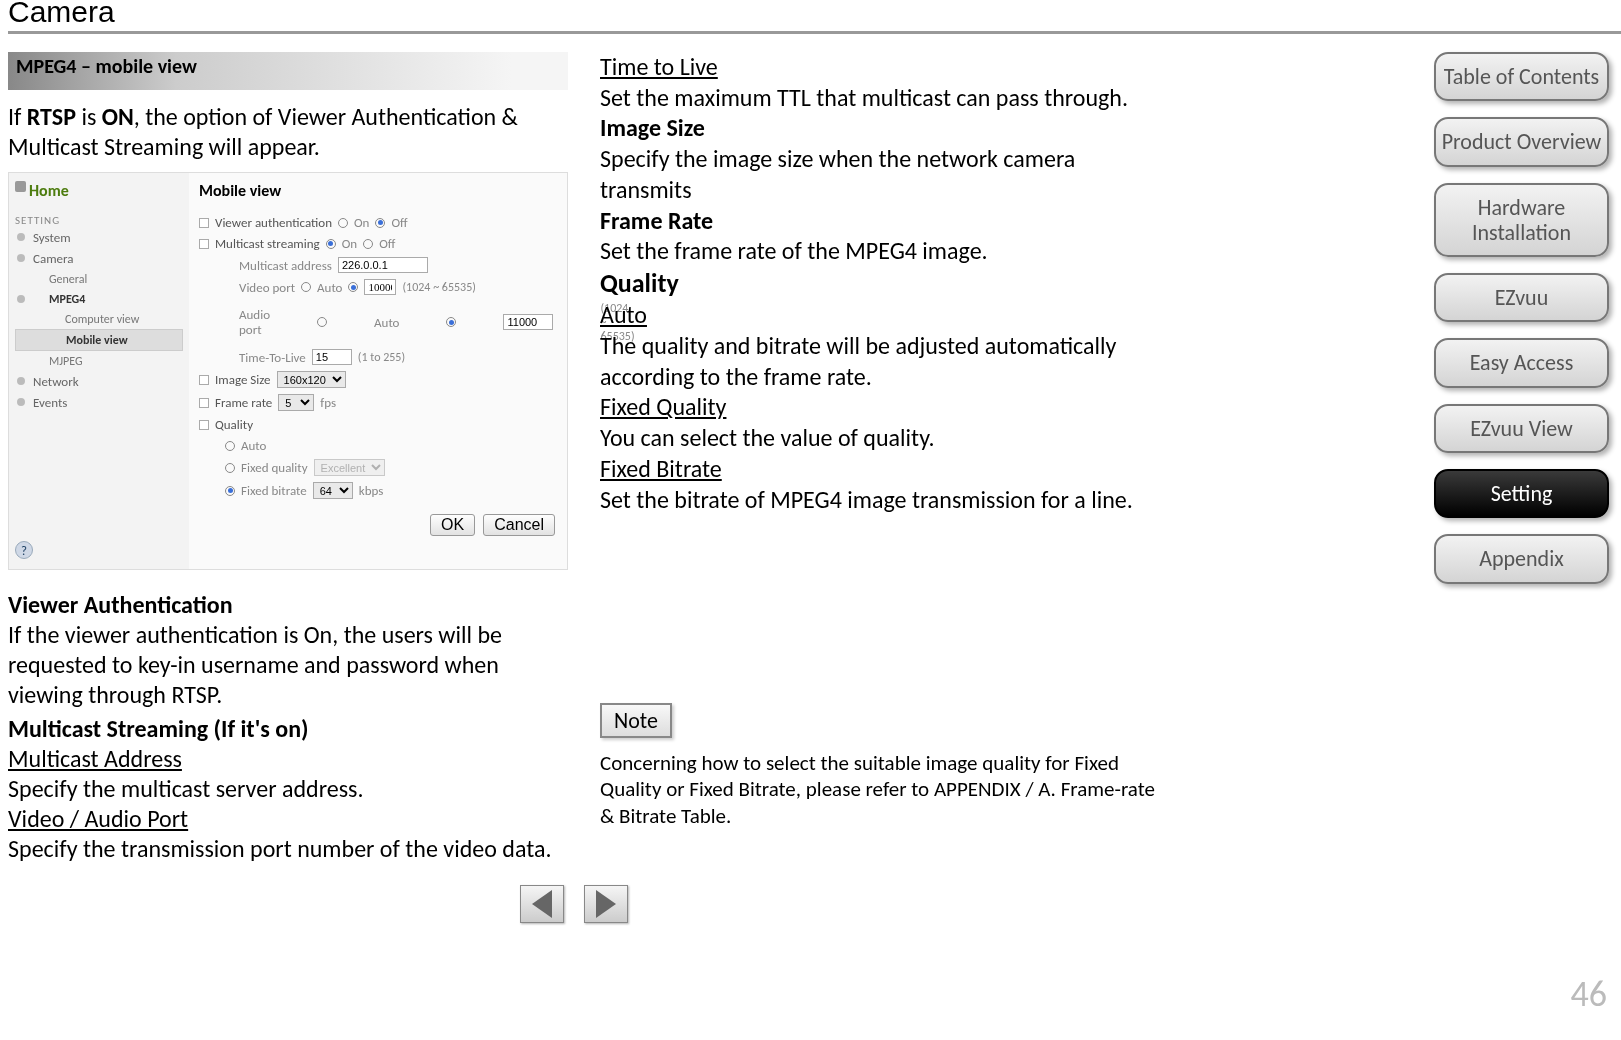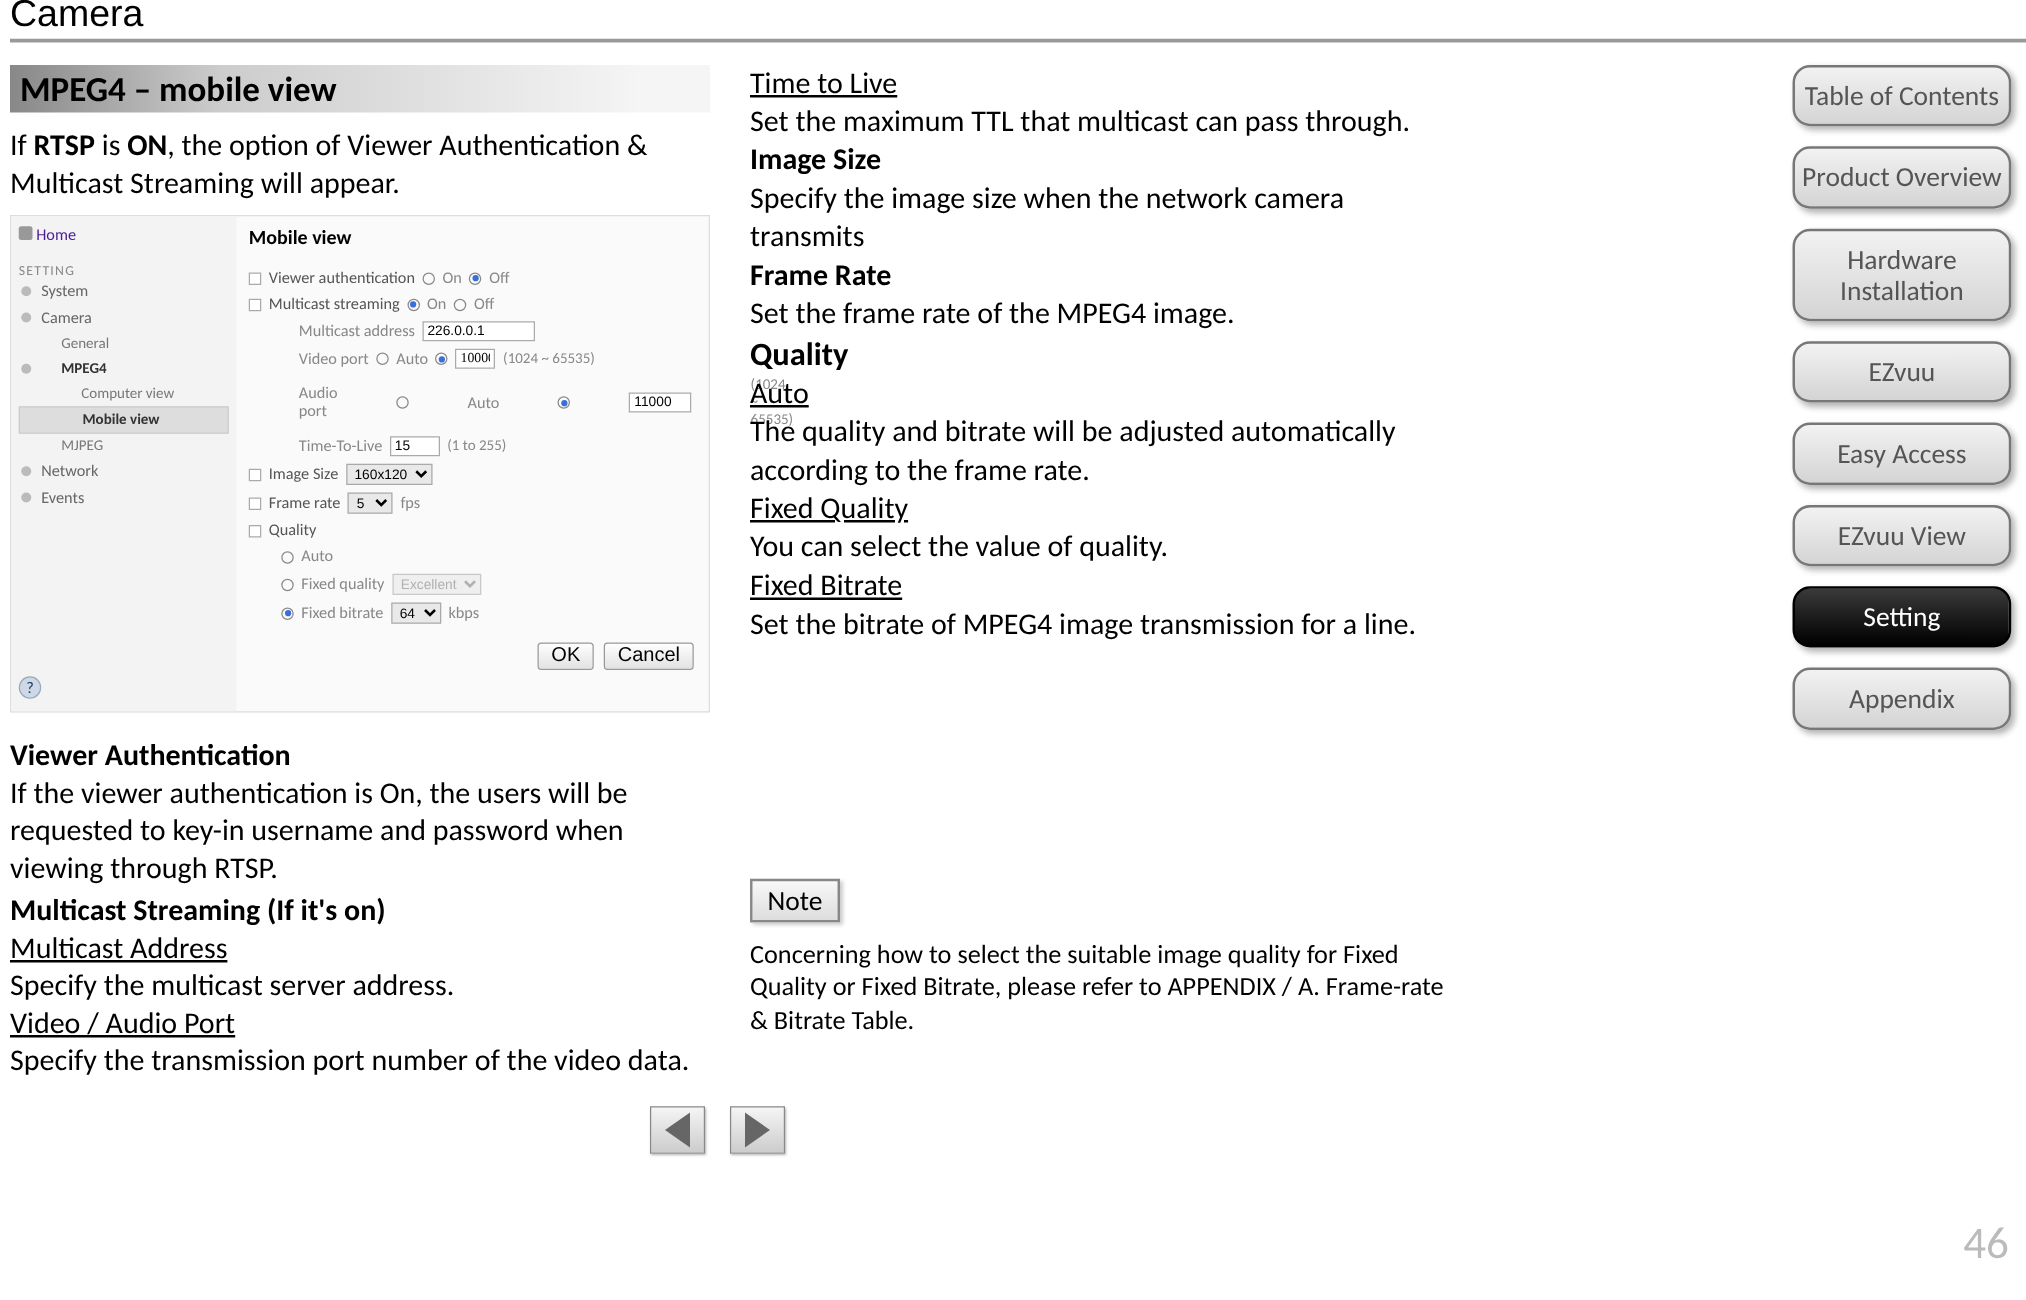--- a/index.html
+++ b/index.html
@@ -1,28 +1,28 @@
 <!DOCTYPE html>
 <html><head>
   <meta charset="utf-8">
   <style>
     * { box-sizing: border-box; margin: 0; padding: 0; }
     body { font-family: Calibri, Arial, sans-serif; width:1621px; height:1040px; background:#fff; position:relative; font-size:24px; color:#000; }
     .page-header { position:absolute; top:0; left:8px; right:0; height:34px; border-bottom:3px solid #999; }
     .page-header span { font-size:30px; font-family:"Segoe UI", Arial, sans-serif; position:relative; top:-5px; background:#fff; padding-right:10px; }
 
-    .section-title { position:absolute; left:8px; top:52px; width:560px; height:38px; font-size:28px; font-weight:bold; padding:2px 8px;
+    .section-title { position:absolute; left:8px; top:52px; width:560px; height:38px; font-size:20px; font-weight:bold; padding:2px 8px;
       background:linear-gradient(to right,#888 0%, #ccc 30%, #f5f5f5 90%); color:#000; }
 
     .intro { position:absolute; left:8px; top:102px; width:550px; font-size:24px; line-height:1.25; }
 
     
     .shot { position:absolute; left:8px; top:172px; width:560px; height:398px; background:#fafafa; border:1px solid #ddd; font-size:13px; color:#555; }
     .shot-nav { position:absolute; left:0; top:0; width:180px; height:100%; background:#f3f3f3; padding:6px 6px; }
-    .shot-nav .home { font-size:13px; color:#4c1d95; padding:2px 2px 2px 14px; position:relative; }
+    .shot-nav .home { font-size:16px; color:#4d7c0f; padding:2px 2px 2px 14px; position:relative;font-weight:bold; }
     .shot-nav .home::before { content:""; position:absolute; left:0; top:2px; width:11px; height:11px; background:#999; border-radius:2px; }
     .shot-nav .setlbl { font-size:11px; color:#888; margin-top:12px; letter-spacing:1px; }
     .shot-nav .item { padding:3px 2px 3px 18px; color:#666; position:relative; cursor:default; }
     .shot-nav .item::before { content:""; position:absolute; left:2px; top:6px; width:8px; height:8px; border-radius:50%; background:#bbb; }
     .shot-nav .item.noarrow::before { display:none; }
     .shot-nav .sub { padding-left:34px; font-size:12px; color:#777; }
     .shot-nav .sub2 { padding-left:50px; font-size:12px; color:#777; }
     .shot-nav .sub2.sel { background:#ddd; font-weight:bold; color:#333; border:1px solid #ccc; }
     .shot-nav .sub.bold { font-weight:bold; color:#333; }
     .shot-nav .help { position:absolute; bottom:10px; left:6px; width:18px; height:18px; border-radius:50%; background:#cfd8e6; display:flex; align-items:center; justify-content:center; font-size:13px; color:#246; border:1px solid #9ab; }

